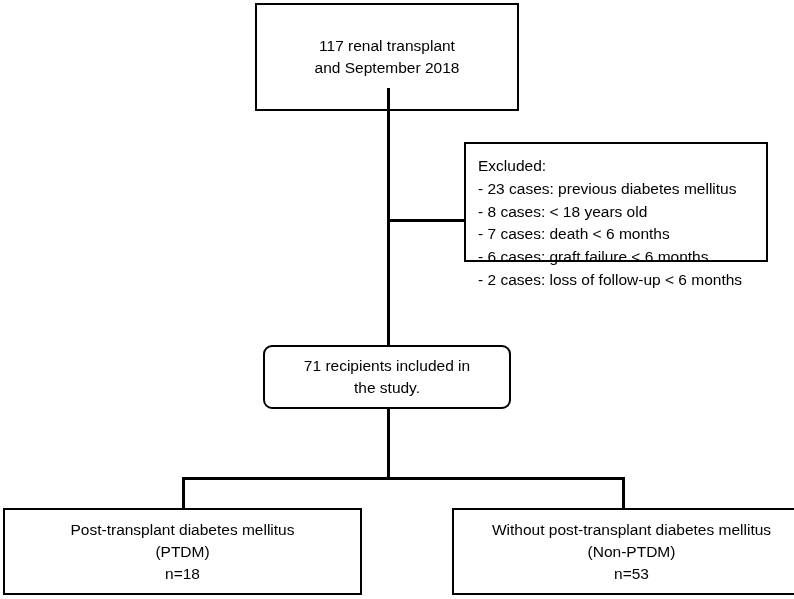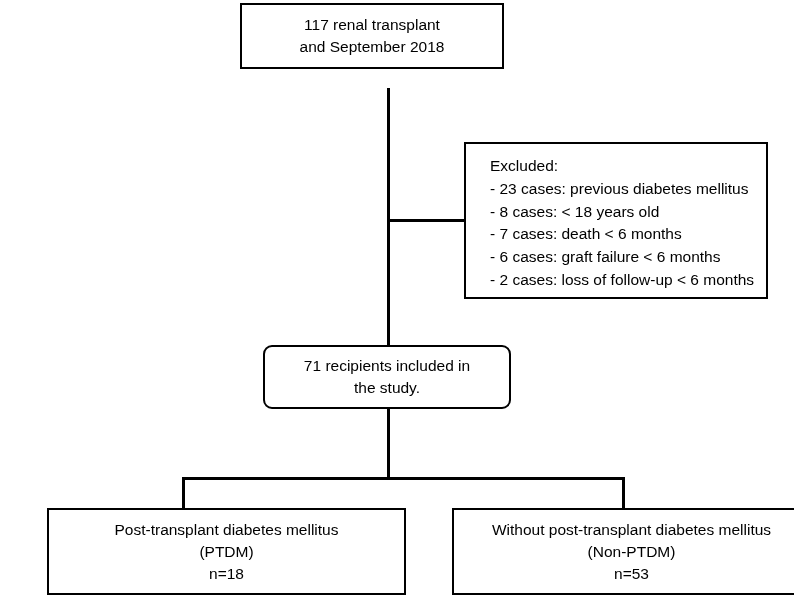--- a/index.html
+++ b/index.html
@@ -29,26 +29,26 @@
     font-size: 15.5px;
     line-height: 1.42;
     color: #000000;
   }
   .node .line {
     display: block;
     white-space: nowrap;
   }
 
   
-  #node-cohort      { left: 240px; top: 3px;   width: 264px; height: 66px; }
-  #node-excluded    { left: 464px; top: 142px; width: 304px; height: 157px;
+  #node-cohort      { left: 255px; top: 3px;   width: 264px; height: 108px; }
+  #node-excluded    { left: 464px; top: 142px; width: 304px; height: 120px;
                       align-items: flex-start; justify-content: flex-start;
-                      text-align: left; padding: 11px 0 0 24px; }
+                      text-align: left; padding: 11px 0 0 12px; }
   #node-included    { left: 263px; top: 345px; width: 248px; height: 64px; border-radius: 9px; }
-  #node-ptdm        { left: 3px;   top: 508px; width: 359px; height: 87px; margin-left: 44px; }
+  #node-ptdm        { left: 3px;   top: 508px; width: 359px; height: 87px; }
   #node-nonptdm     { left: 420px; top: 508px; width: 359px; height: 87px; margin-left: 32px; }
 
   #node-excluded .line { line-height: 1.47; font-size: 15.5px; }
 
   
   .conn {
     position: absolute;
     background: #000000;
   }
   

